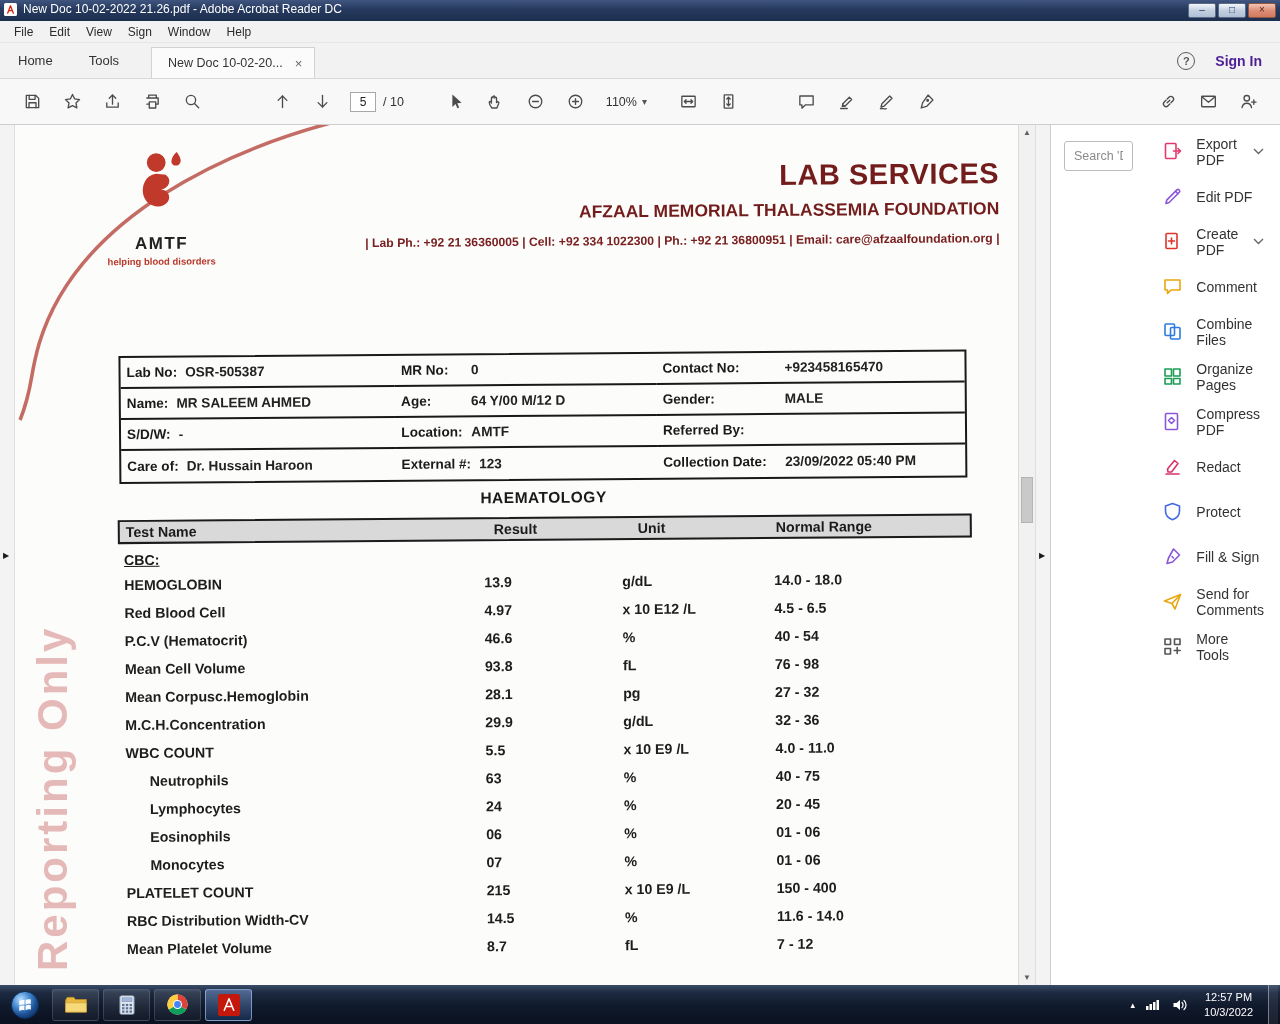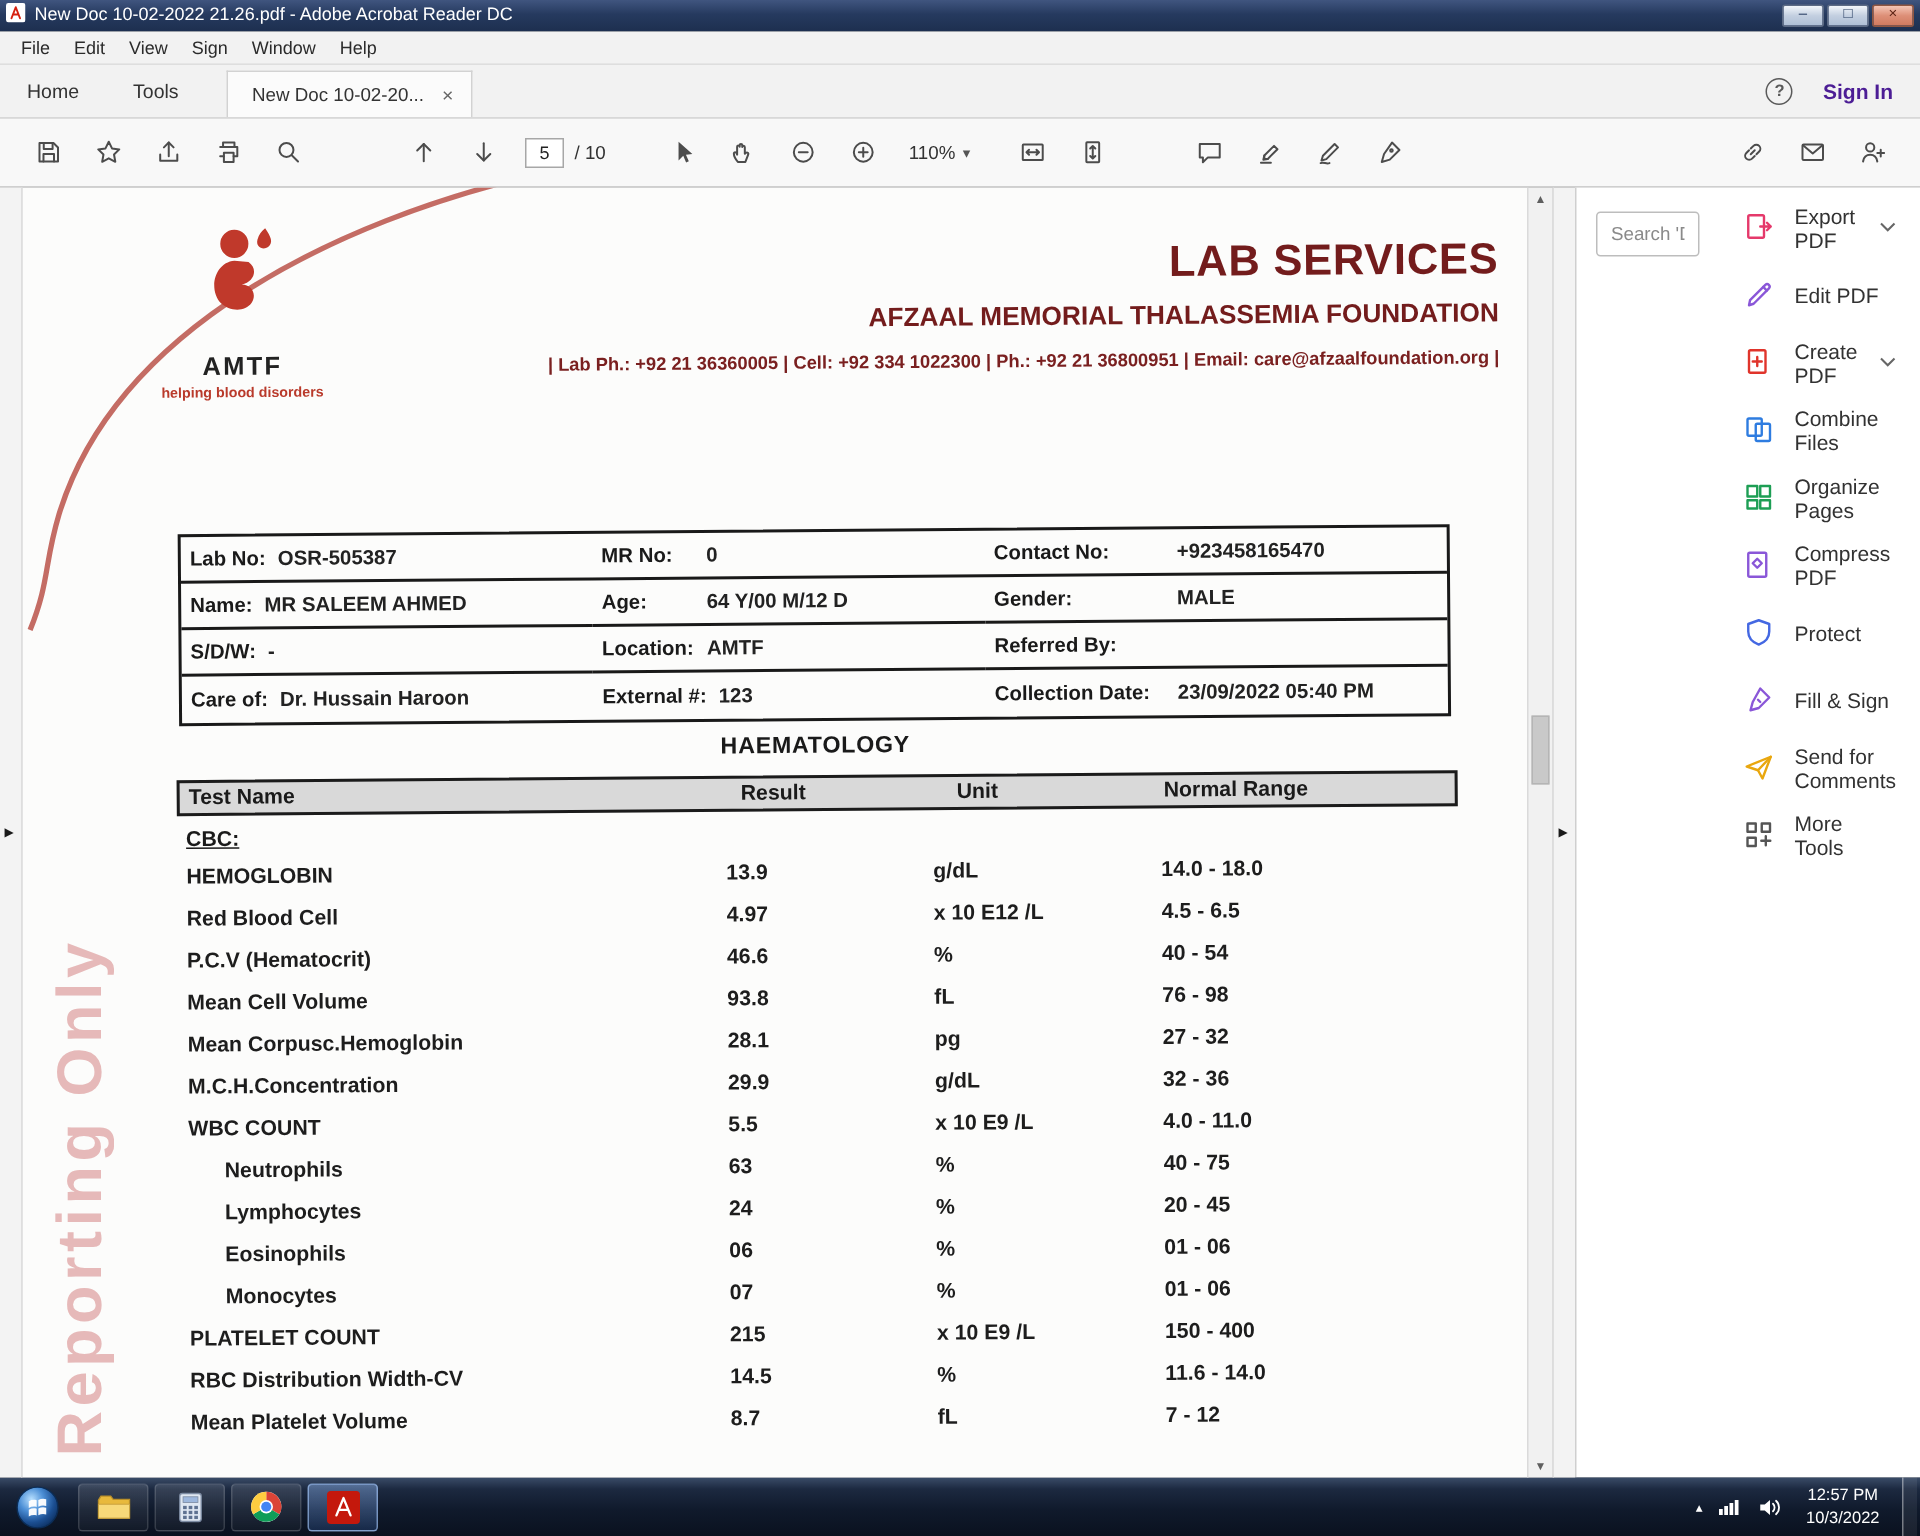--- a/index.html
+++ b/index.html
@@ -496,20 +496,26 @@
               <path d="M9.5 7v6M6.5 10h6"></path>
             </svg>
           <span class="tool-label">Create PDF</span>
           <span class="tool-chev">
               <svg width="11" height="7" viewBox="0 0 11 7">
                 <path d="M1 1l4.5 4.5L10 1" stroke="#666" fill="none" stroke-width="1.4"></path>
               </svg>
             </span>
         </div>
         <div class="tool-item">
+          <svg class="tic" viewBox="0 0 21 21" stroke="#e9a70f">
+              <path d="M3 4h15v10h-9l-3.5 3.5V14H3z"></path>
+            </svg>
+          <span class="tool-label">Comment</span>
+        </div>
+        <div class="tool-item">
           <svg class="tic" viewBox="0 0 21 21" stroke="#2e7ce0">
               <rect x="3" y="3" width="9.5" height="11.5" rx="1"></rect>
               <rect x="8.5" y="6.5" width="9.5" height="11.5" rx="1"></rect>
             </svg>
           <span class="tool-label">Combine Files</span>
         </div>
         <div class="tool-item">
           <svg class="tic" viewBox="0 0 21 21" stroke="#1d9e54">
               <rect x="3" y="3" width="6.5" height="7"></rect>
               <rect x="11.5" y="3" width="6.5" height="7"></rect>
@@ -517,20 +523,27 @@
               <rect x="11.5" y="12.5" width="6.5" height="5.5"></rect>
             </svg>
           <span class="tool-label">Organize Pages</span>
         </div>
         <div class="tool-item">
           <svg class="tic" viewBox="0 0 21 21" stroke="#8a57d8">
               <rect x="3.5" y="2.5" width="12" height="16" rx="1"></rect>
               <path d="M9.5 6.5l3 3-3 3-3-3z"></path>
             </svg>
           <span class="tool-label">Compress PDF</span>
+        </div>
+        <div class="tool-item">
+          <svg class="tic" viewBox="0 0 21 21" stroke="#d6336c">
+              <path d="M5.5 13L12.5 4.5l3.5 3L9.5 16H6z"></path>
+              <path d="M4 18h13"></path>
+            </svg>
+          <span class="tool-label">Redact</span>
         </div>
         <div class="tool-item">
           <svg class="tic" viewBox="0 0 21 21" stroke="#4468e2">
               <path d="M10.5 2.5l7 2.5v5c0 4.3-2.8 7.2-7 8.7-4.2-1.5-7-4.4-7-8.7V5z"></path>
             </svg>
           <span class="tool-label">Protect</span>
         </div>
         <div class="tool-item">
           <svg class="tic" viewBox="0 0 21 21" stroke="#8a57d8">
               <path d="M11.5 3l6 6-7 7-5.5 1.5L6.5 12z"></path>

